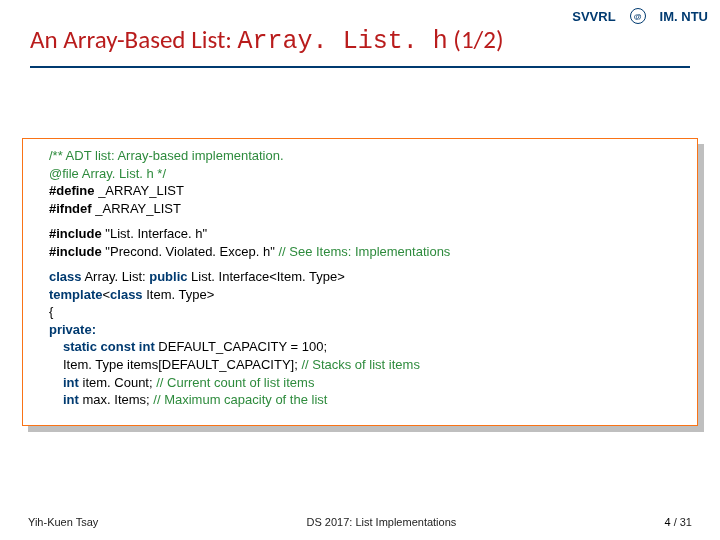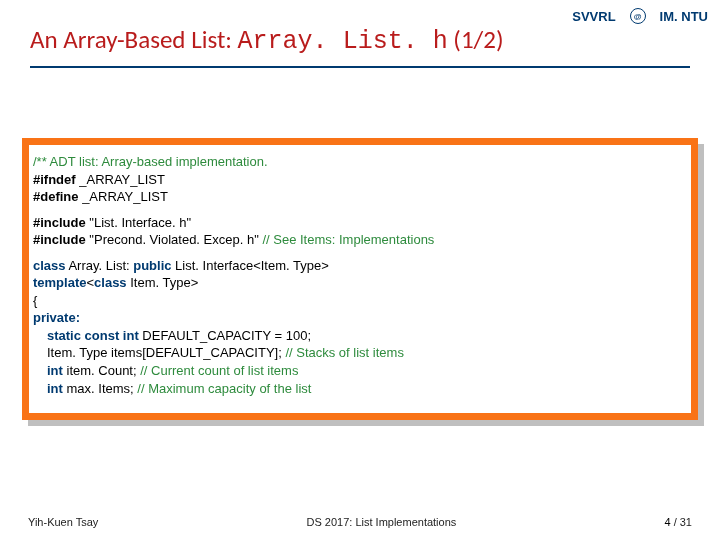--- a/index.html
+++ b/index.html
@@ -56,22 +56,22 @@
   }
   .codebox-shadow {
     position: absolute;
     top: 6px; left: 6px; right: -6px; bottom: -6px;
     background: #bfbfbf;
     z-index: 0;
   }
   .codebox {
     position: relative;
     background: #fff;
-    border: 7px solid #f97316;
-    padding: 8px 4px;
+    border: 1px solid #f97316;
+    padding: 8px 26px;
     font-size: 13px;
     line-height: 1.35;
     font-family: Arial, Helvetica, sans-serif;
     z-index: 1;
   }
   .block { margin-bottom: 8px; }
   .comment { color: #2e8b3d; }
   .keyword { font-weight: bold; }
   .kw-blue { color: #003a70; font-weight: bold; }
   .indent { padding-left: 14px; }
@@ -102,22 +102,23 @@
   </h1>
 </div>
 <div class="underline"></div>
 
 <div class="codebox-wrap">
   <div class="codebox-shadow"></div>
   <div class="codebox">
 
     <div class="block">
       <div><span class="comment">/** ADT list: Array-based implementation.</span></div>
+      <div><span class="comment">  @file Array. List. h */</span></div>
+      <div><span class="keyword">#define</span><span> _ARRAY_LIST</span></div>
       <div><span class="keyword">#ifndef</span><span> _ARRAY_LIST</span></div>
-      <div><span class="keyword">#define</span><span> _ARRAY_LIST</span></div>
     </div>
 
     <div class="block">
       <div><span class="keyword">#include</span><span> "List. Interface. h"</span></div>
       <div><span class="keyword">#include</span><span> "Precond. Violated. Excep. h"  </span><span class="comment">// See Items: Implementations</span></div>
     </div>
 
     <div class="block">
       <div><span class="kw-blue">class</span><span> Array. List: </span><span class="kw-blue">public</span><span> List. Interface&lt;Item. Type&gt;</span></div>
       <div><span class="kw-blue">template</span><span>&lt;</span><span class="kw-blue">class</span><span> Item. Type&gt;</span></div>

